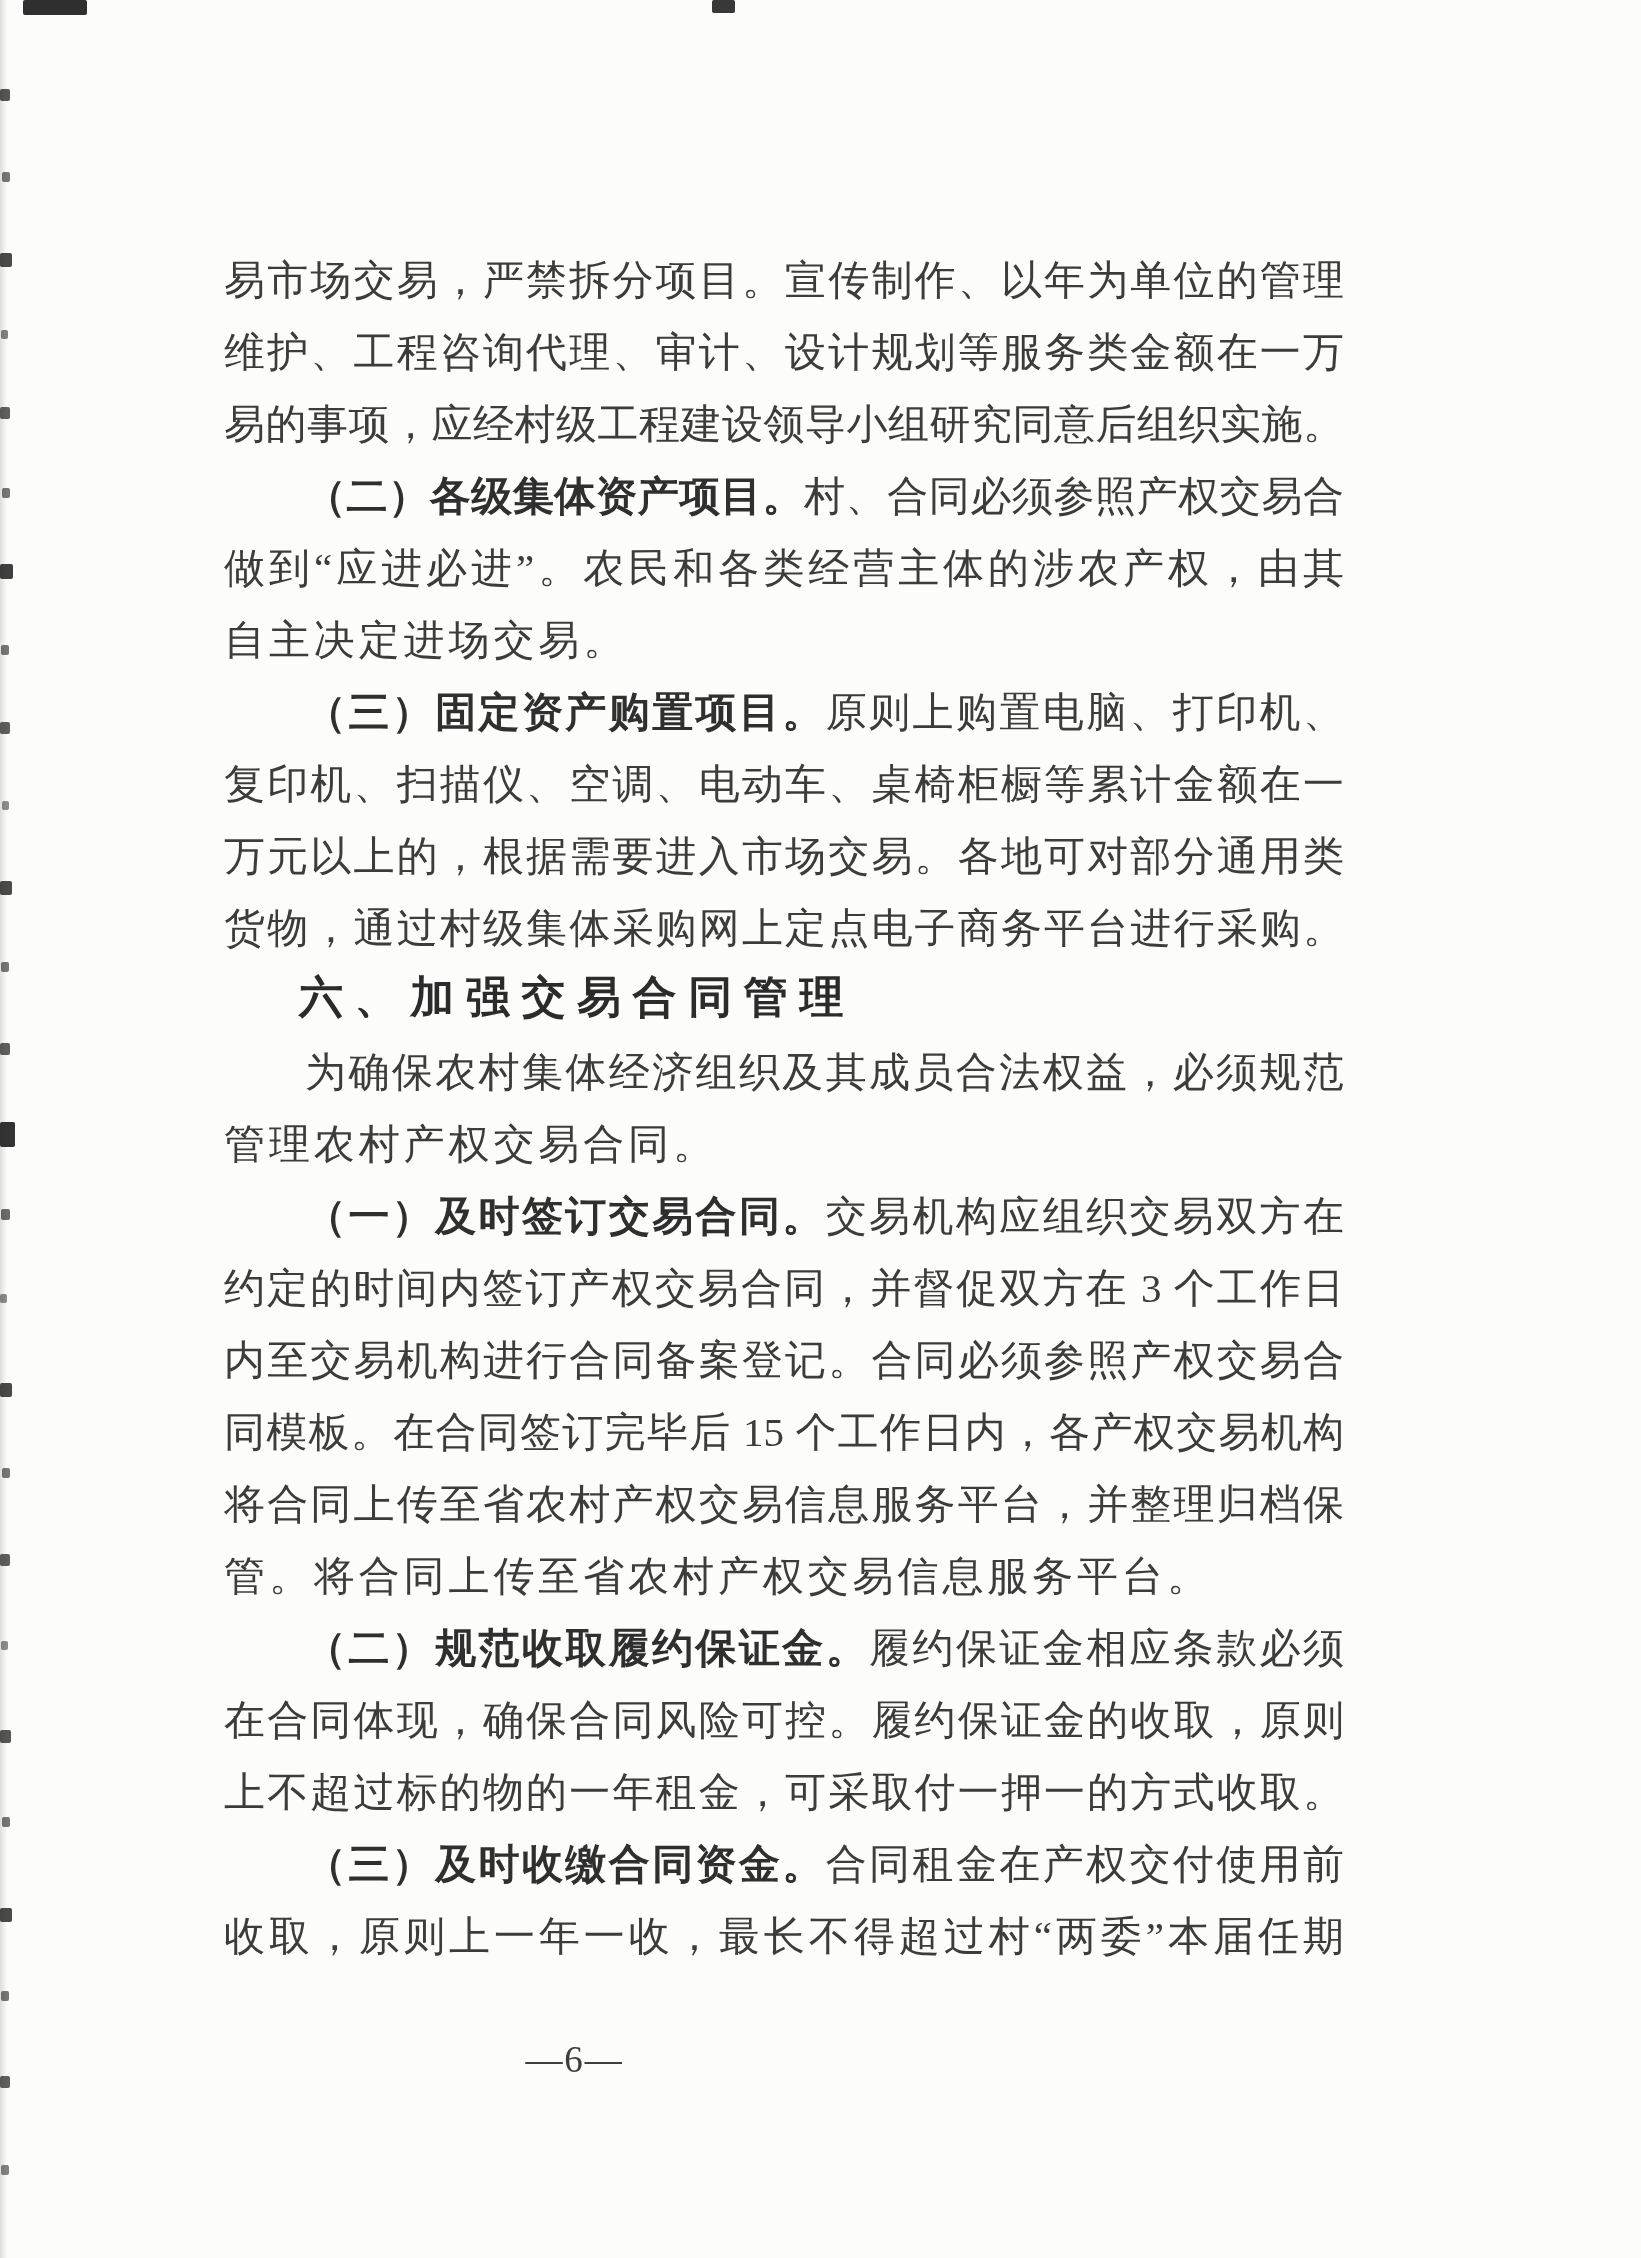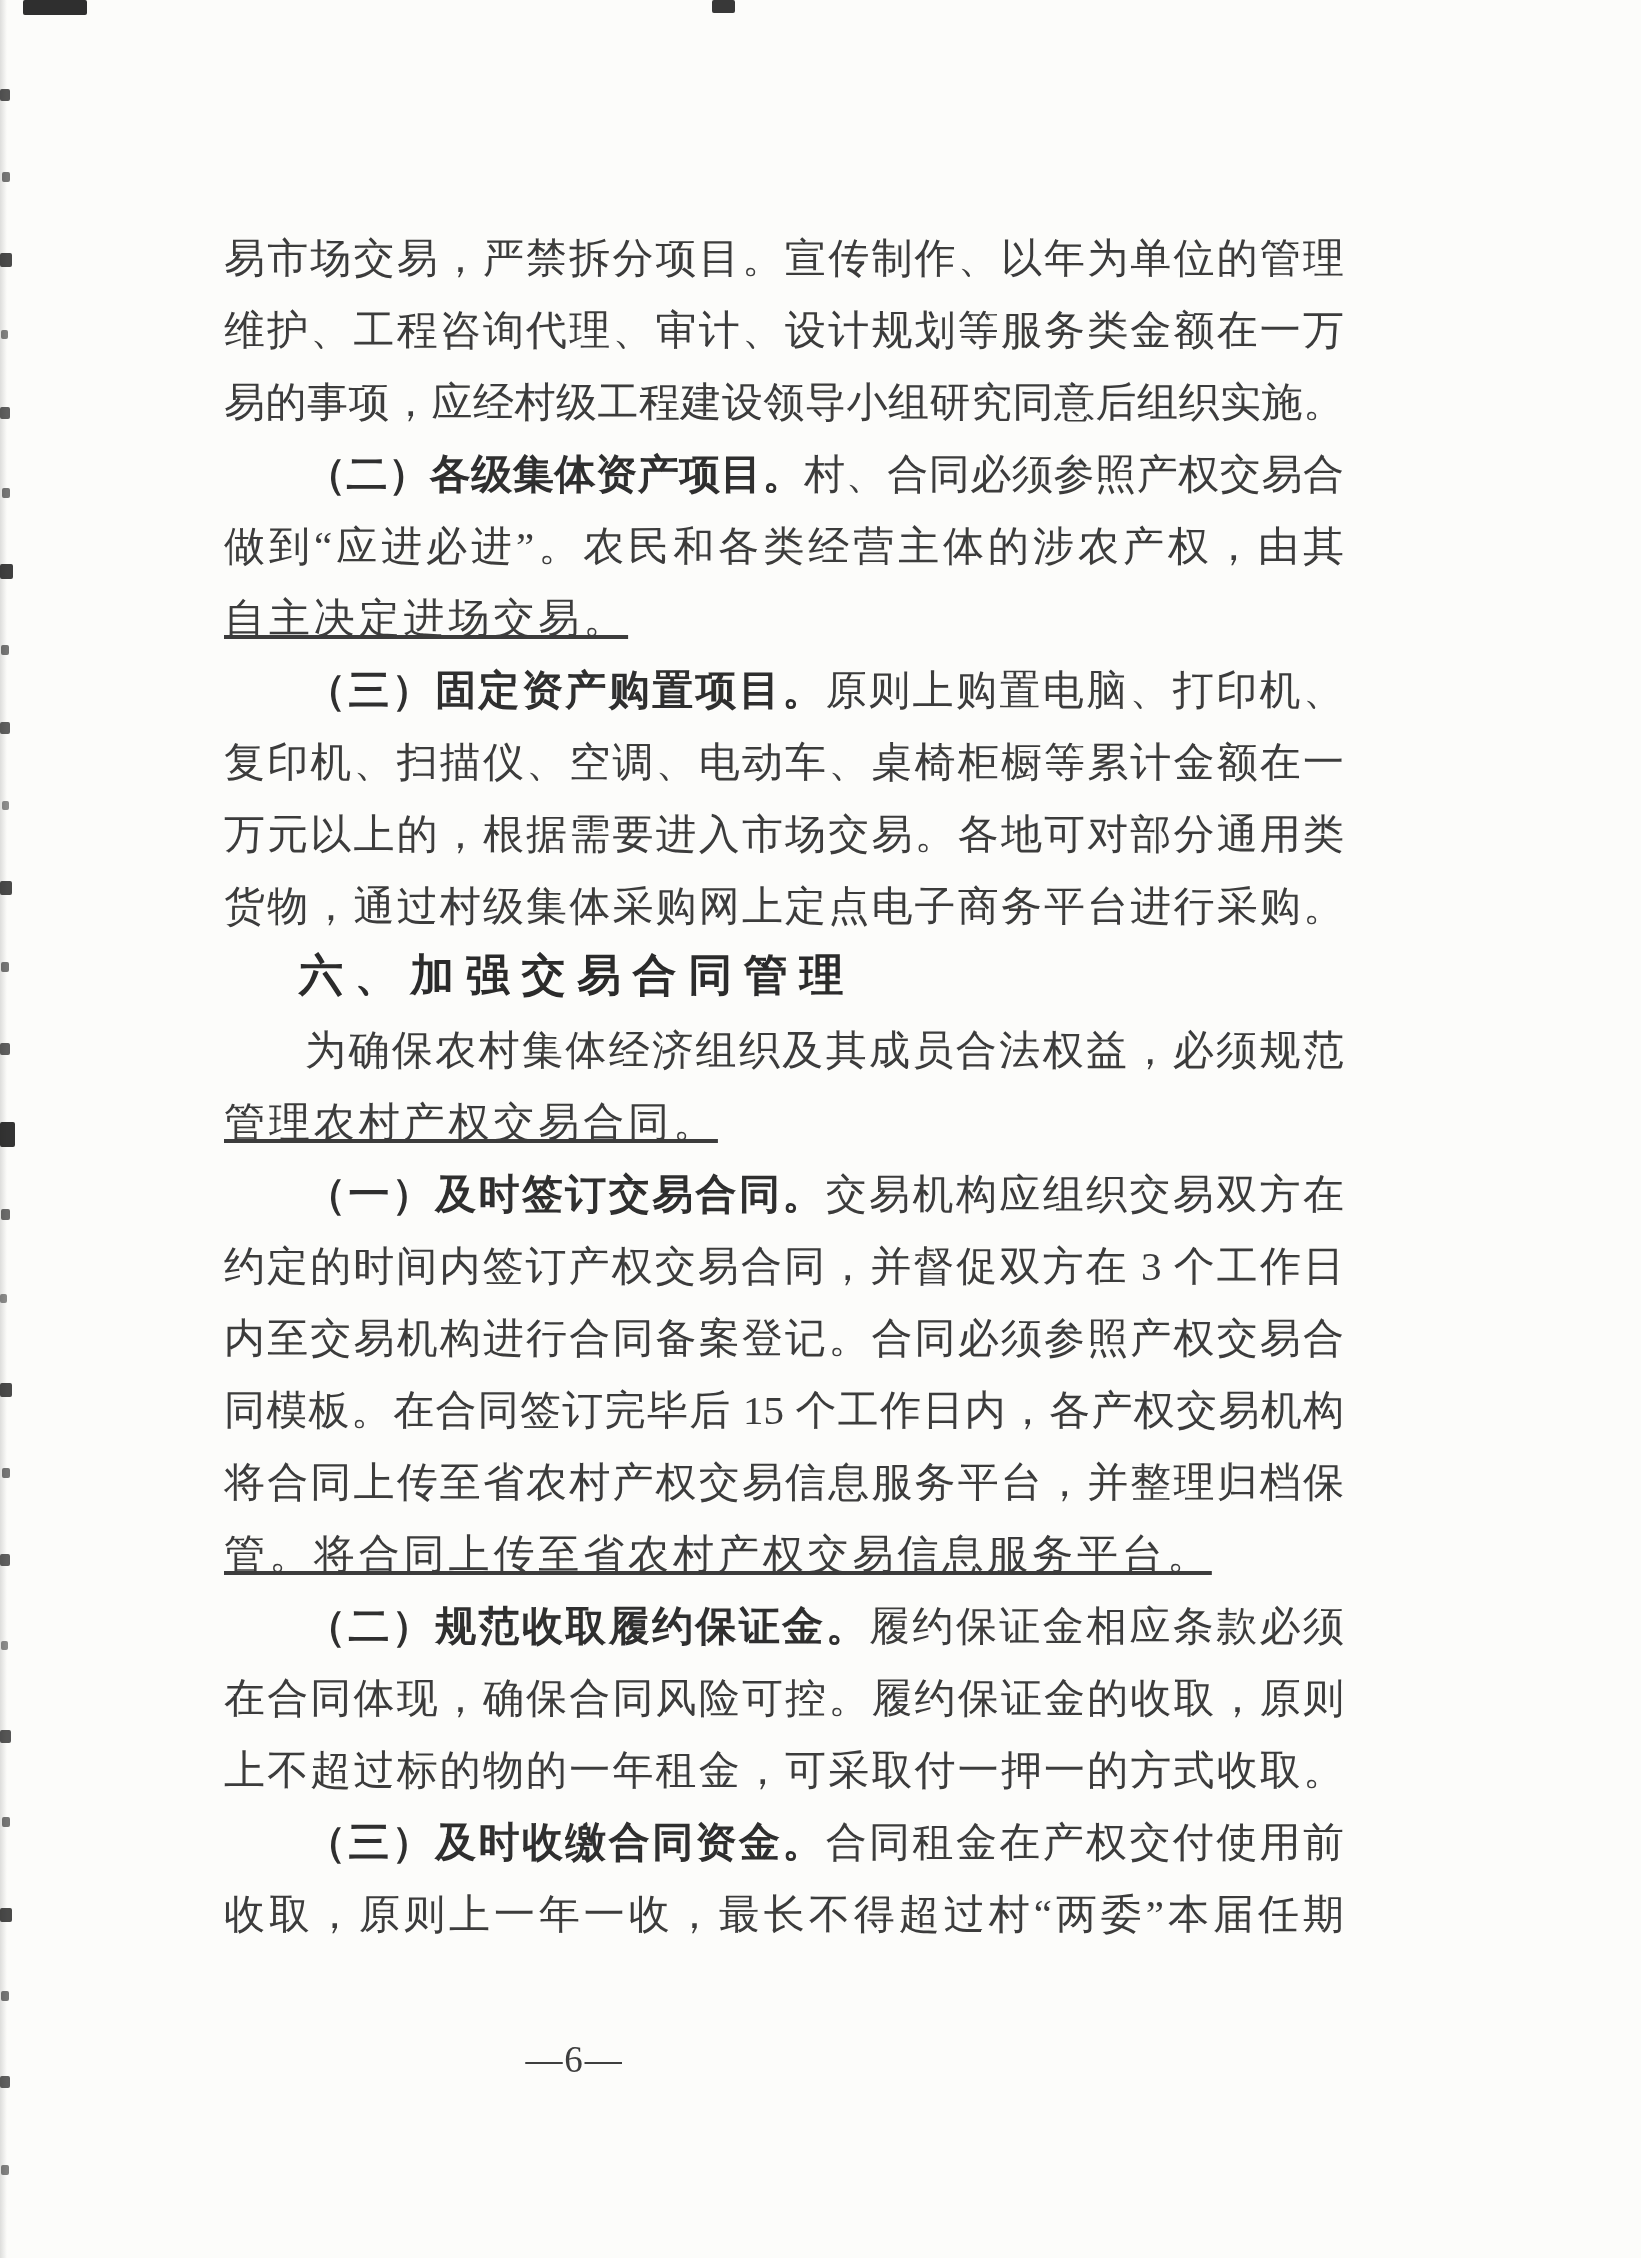--- a/index.html
+++ b/index.html
@@ -21,37 +21,36 @@
   
   .edge-strip {
     position: absolute;
     left: 0; top: 0;
     width: 6.8px; height: 2258px;
     background: linear-gradient(to right, rgba(80,80,80,0.18), rgba(80,80,80,0.0));
   }
   .text-block {
     position: absolute;
     left: 224px;
-    top: 222px;
+    top: 244px;
     width: 1120px;
     color: #3c3c3c;
   }
   .line {
     height: 72px;
     line-height: 72px;
     font-size: 41px;
     text-align: justify;
     text-align-last: justify;
     white-space: nowrap;
   }
   .line.short {
     text-align: left;
     text-align-last: left;
     letter-spacing: 3.9px;
-    text-decoration: underline;
   }
   .line.indent {
     padding-left: 81px;
   }
   .lead {
     font-weight: 700;
     color: #2f2f2f;
   }
   .heading-line {
     height: 72px;

